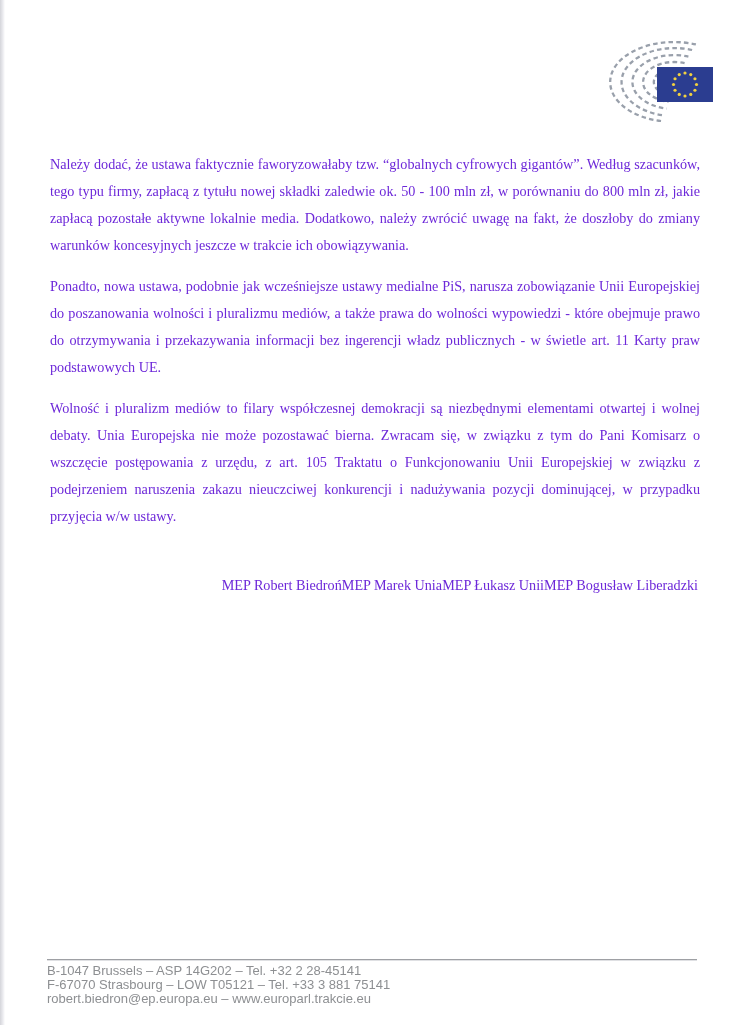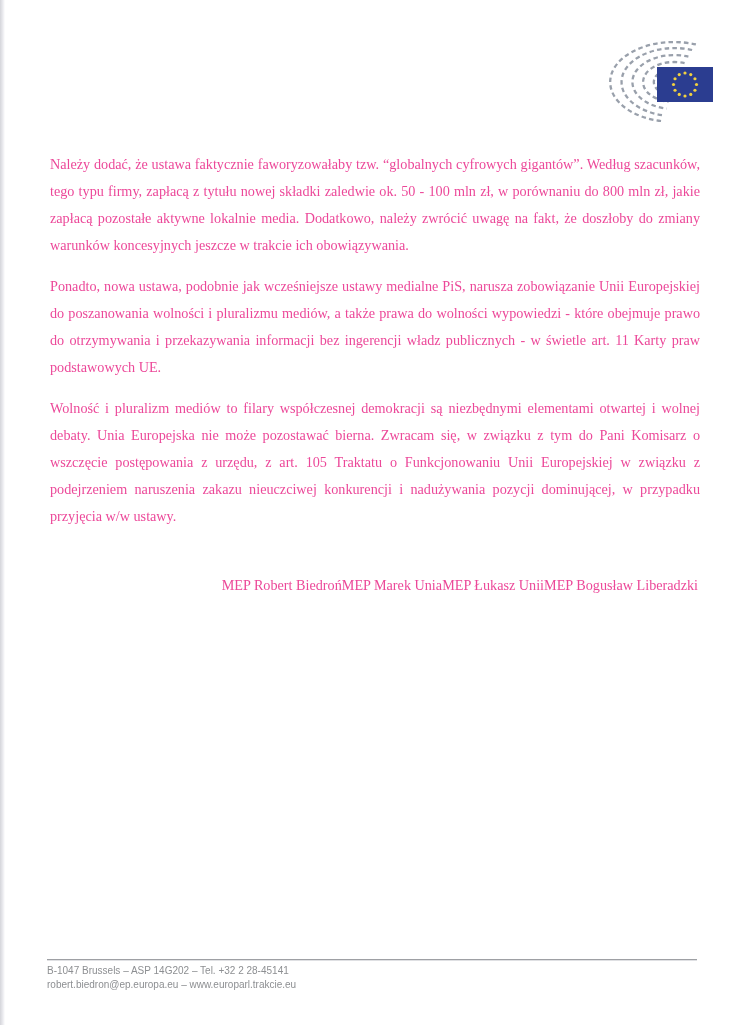--- a/index.html
+++ b/index.html
@@ -16,35 +16,35 @@
     background: linear-gradient(to right, #d4d5da, #ececf0 60%, #ffffff);
   }
   .logo {
     position: absolute; left: 600px; top: 38px;
     width: 115px; height: 84px;
   }
   .body-text {
     position: absolute; left: 50px; top: 151px;
     width: 650px;
     font-size: 14.2px; line-height: 27px;
-    color: #ec4899;
+    color: #6d28d9;
   }
   .body-text p { margin: 0 0 14px 0; text-align: justify; }
   .closing { font-style: italic; }
   .signatures {
     display: flex; justify-content: flex-end;
     margin-top: 42px;
     padding-left: 12px; padding-right: 2px;
     font-size: 14.2px;
   }
   .footer {
     position: absolute; left: 47px; top: 959px;
     width: 650px;
     font-family: "Liberation Sans", sans-serif;
-    font-size: 10px; line-height: 13.8px;
+    font-size: 13px; line-height: 13.8px;
     color: #8d8f92;
   }
   .footer-rule {
     height: 1px; background: #9ea0a4;
     box-shadow: 0 1px 0 #dfe0e3;
     margin-bottom: 4px;
   }
 </style>
 </head>
 <body>
@@ -92,16 +92,17 @@
       <span>MEP Robert Biedroń</span>
       <span>MEP Marek Unia</span>
       <span>MEP Łukasz Unii</span>
       <span>MEP Bogusław Liberadzki</span>
     </div>
   </div>
 
   <div class="footer">
     <div class="footer-rule"></div>
     <div>B-1047 Brussels – ASP 14G202 – Tel. +32 2 28-45141</div>
+    <div>F-67070 Strasbourg – LOW T05121 – Tel. +33 3 881 75141</div>
     <div>robert.biedron@ep.europa.eu – www.europarl.trakcie.eu</div>
   </div>
 
 </div>
 
 </body></html>

